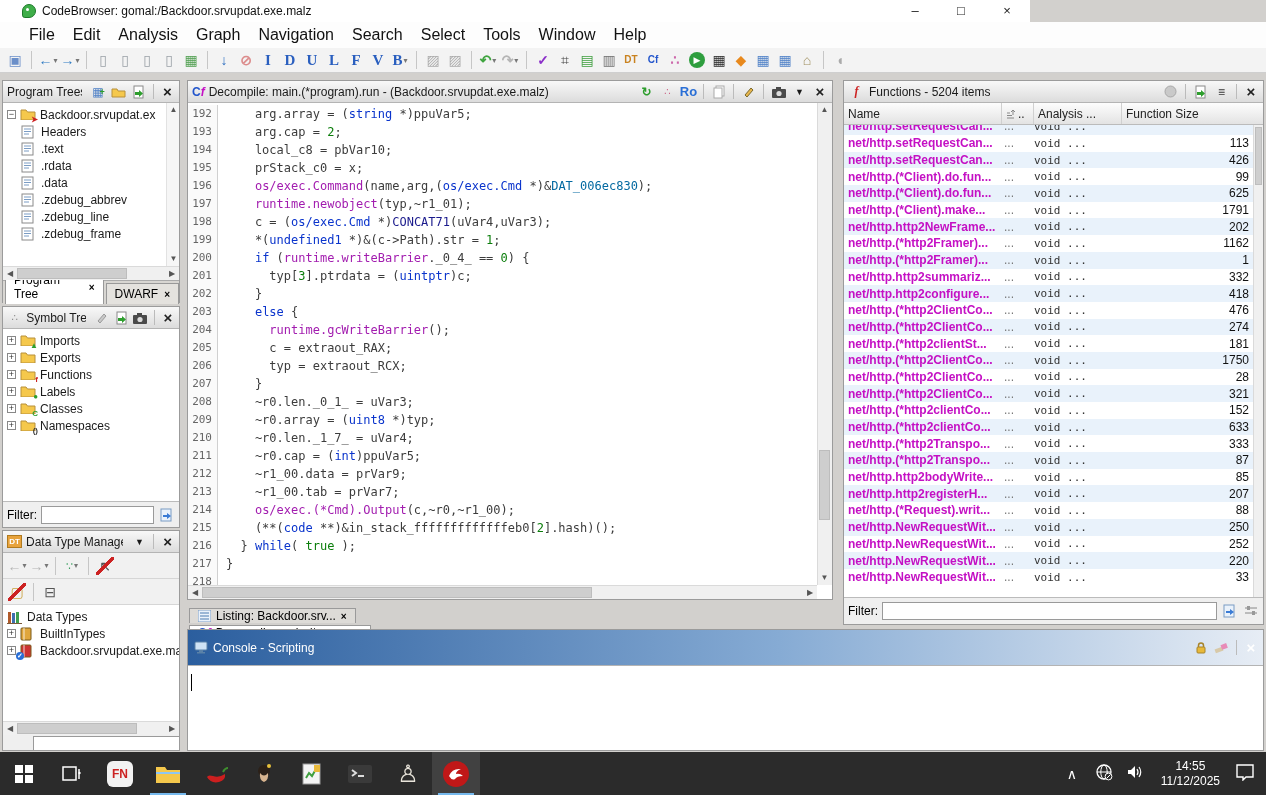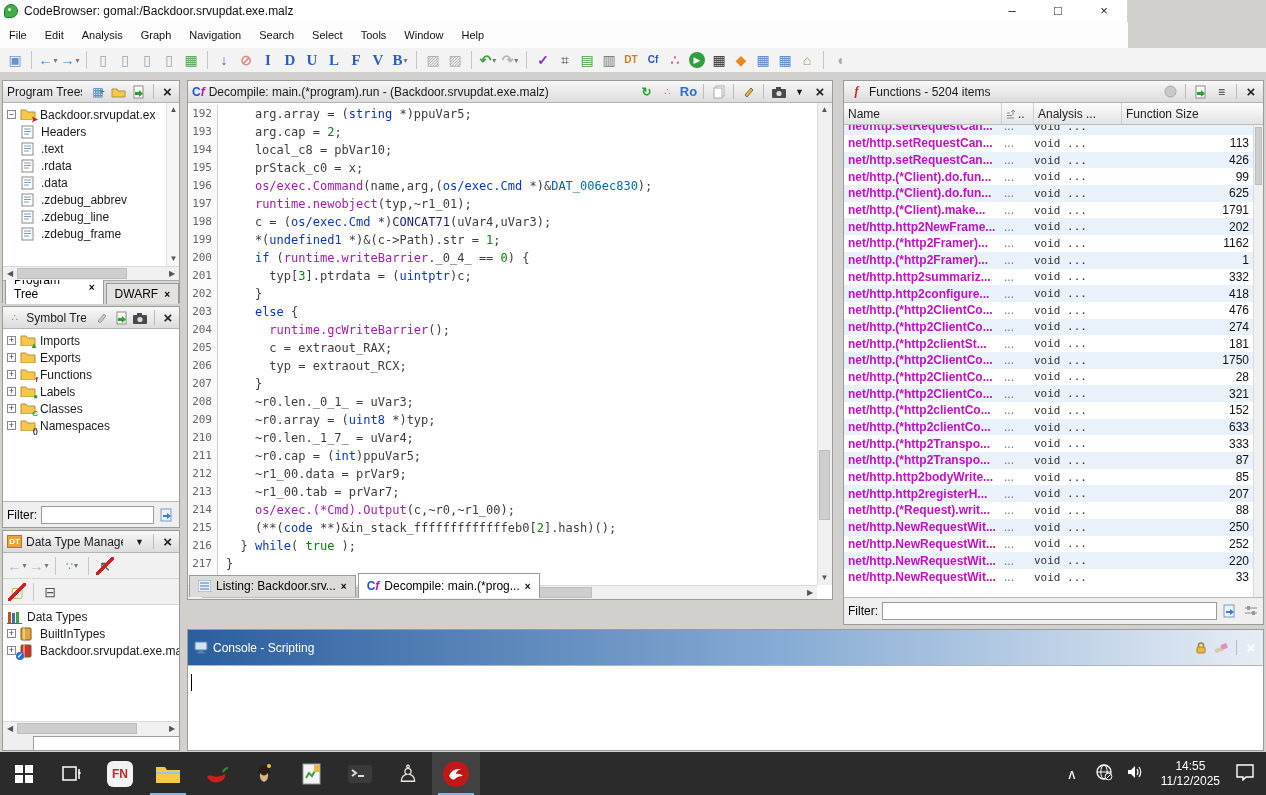--- a/index.html
+++ b/index.html
@@ -1,29 +1,29 @@
 <!DOCTYPE html>
 <html><head>
 <meta charset="utf-8">
 <style>
   html,body{margin:0;padding:0;width:1266px;height:795px;overflow:hidden;
     font-family:"Liberation Sans",sans-serif;background:#d2d0cd;position:relative;}
   *{box-sizing:border-box;}
   .abs{position:absolute;}
 
   
-  #titlebar{left:0;top:0;width:1127px;height:22px;background:#ffffff;display:flex;align-items:center;
-    font-size:12px;color:#111;padding-left:4px;}
+  #titlebar{left:0;top:0;width:1030px;height:22px;background:#ffffff;display:flex;align-items:center;
+    font-size:12px;color:#111;padding-left:22px;}
   #titlebar .dragon{width:14px;height:14px;border-radius:50% 50% 50% 20%;background:#3fae49;border:1px solid #1d7a2a;
     margin-right:6px;position:relative;}
   #titlebar .dragon::after{content:"";position:absolute;left:3px;top:3px;width:3px;height:3px;border-radius:50%;background:#fff;}
   #win-controls{margin-left:auto;display:flex;height:100%;}
   #win-controls span{width:46px;text-align:center;line-height:22px;font-size:13px;color:#222;}
-  #menubar{left:0;top:22px;width:1128px;height:26px;background:#fdfdfd;display:flex;align-items:center;
-    font-size:11px;color:#111;padding-left:0;}
+  #menubar{left:0;top:22px;width:1266px;height:26px;background:#fdfdfd;display:flex;align-items:center;
+    font-size:16px;color:#111;padding-left:20px;}
   .menu-item{padding:3px 9px;}
   #toolbar{left:0;top:48px;width:1266px;height:25px;background:#f3f3f3;border-bottom:1px solid #cfcfcf;
     display:flex;align-items:center;padding-left:4px;}
   .tbtn{display:inline-flex;align-items:center;justify-content:center;min-width:20px;height:20px;margin:0 1px;
     font-size:14px;position:relative;}
   .tbtn .g{line-height:18px;}
   .tbtn .caret{font-size:8px;color:#777;margin-left:1px;}
   .tbtn.serif .g{font-family:"Liberation Serif",serif;font-weight:bold;font-size:15px;}
   .tbtn.small .g{font-size:10px;font-weight:bold;}
   .tbtn.round .g{background:#2e9e3e;color:#fff;border-radius:50%;width:16px;height:16px;font-size:9px;
@@ -78,21 +78,21 @@
   #code{position:absolute;left:0;top:2px;right:15px;bottom:14px;overflow:hidden;
     font-family:"DejaVu Sans Mono","Liberation Mono",monospace;font-size:12px;}
   .cline{display:flex;height:18px;line-height:18px;white-space:pre;}
   .gutter{width:30px;flex:none;text-align:right;padding-right:5px;color:#666;border-right:1px solid #d0d0d0;
     background:#fafafa;font-size:11px;}
   .ctext{padding-left:8px;}
   .tok-p{color:#3c3c3c;} .tok-ty{color:#0a34cc;} .tok-kw{color:#0a34cc;}
   .tok-fn{color:#a21caf;} .tok-gl{color:#0369a1;} .tok-nu{color:#0a7d0a;} .tok-cc{color:#1a1a8c;}
 
   
-  #doc-tabs{left:187px;top:572px;width:646px;height:27px;display:flex;align-items:center;gap:2px;padding-left:2px;}
+  #doc-tabs{left:187px;top:608px;width:646px;height:27px;display:flex;align-items:flex-start;gap:2px;padding-left:2px;flex-direction:column;}
   .dtab{font-size:12px;border:1px solid #9a9a9a;border-bottom:none;background:#dddbd7;height:22px;
     display:flex;align-items:center;gap:5px;padding:0 8px;}
   .dtab.active{background:#fff;height:25px;}
   .dtab .x{font-size:10px;font-weight:bold;}
   .cf-ic{font-weight:bold;font-size:12px;color:#2255cc;}
   .cf-ic i{color:#c410c4;font-style:italic;}
 
   
   #console{left:187px;top:629px;width:1077px;height:122px;display:flex;flex-direction:column;}
   #console .panel-h{background:linear-gradient(to right,#2b5e9e,#86abd4 55%,#e7edf5);color:#fff;height:36px;}

